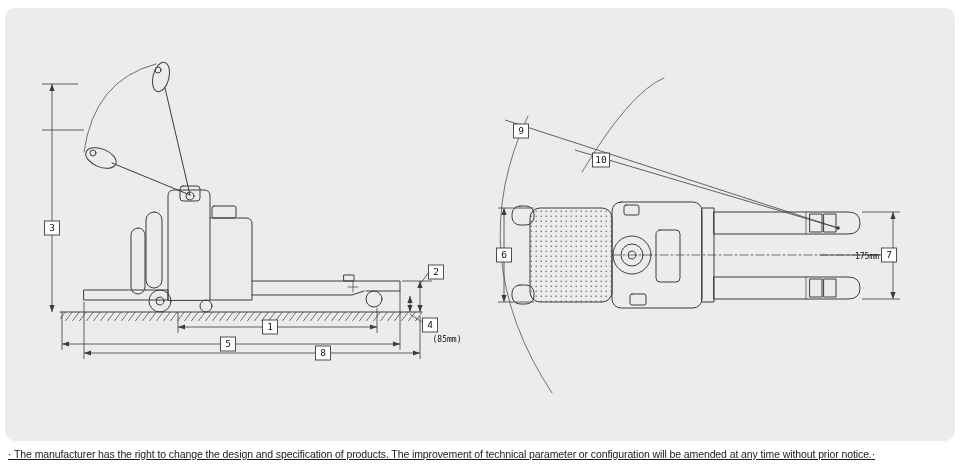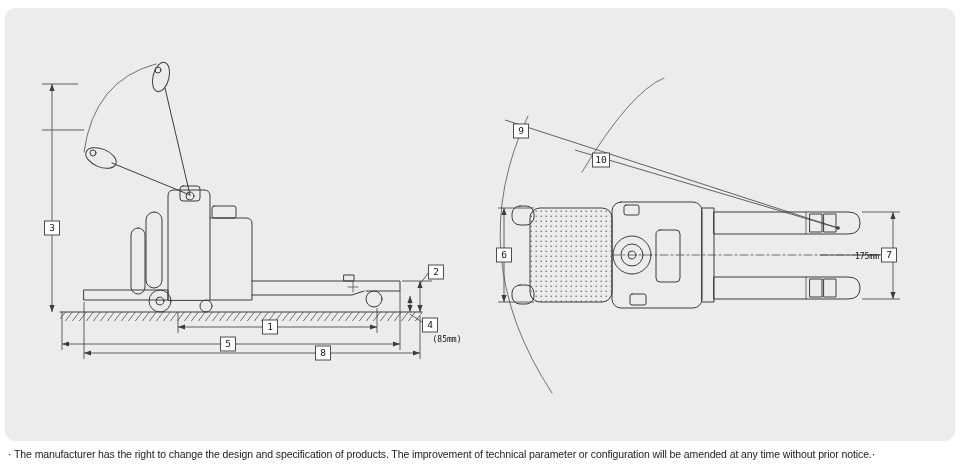--- a/index.html
+++ b/index.html
@@ -18,21 +18,21 @@
   .dash{stroke-dasharray:8 3 2 3;}
   .arrow{fill:#3c3c3c;stroke:none;}
   .pad{stroke:#3c3c3c;stroke-width:1;}
   .co-box{fill:#ffffff;stroke:#3c3c3c;stroke-width:0.9;}
   .co-text{font-family:"DejaVu Sans Mono",monospace;font-size:9.5px;fill:#111;text-anchor:middle;}
   .note-text{font-family:"DejaVu Sans Mono",monospace;font-size:8px;fill:#111;}
   .note-mid{text-anchor:middle;}
   .note-end{text-anchor:end;}
   .disclaimer{
     position:absolute;left:8px;top:448px;white-space:nowrap;
-    font-size:10.5px;color:#1a1a1a;letter-spacing:-0.1px;
+    font-size:10.5px;color:#1a1a1a;letter-spacing:-0.1px;text-decoration:underline;
   }
 </style>
 </head>
 <body>
 
 <div class="panel"></div>
 
 <svg class="drawing-svg" width="960" height="448" viewBox="0 0 960 448">
   <defs>
     <pattern id="hatch" width="7" height="9" patternUnits="userSpaceOnUse">

